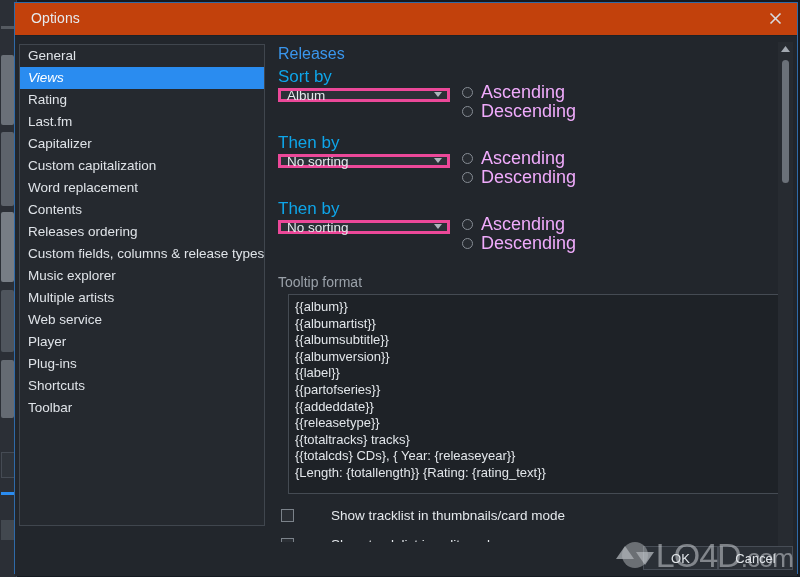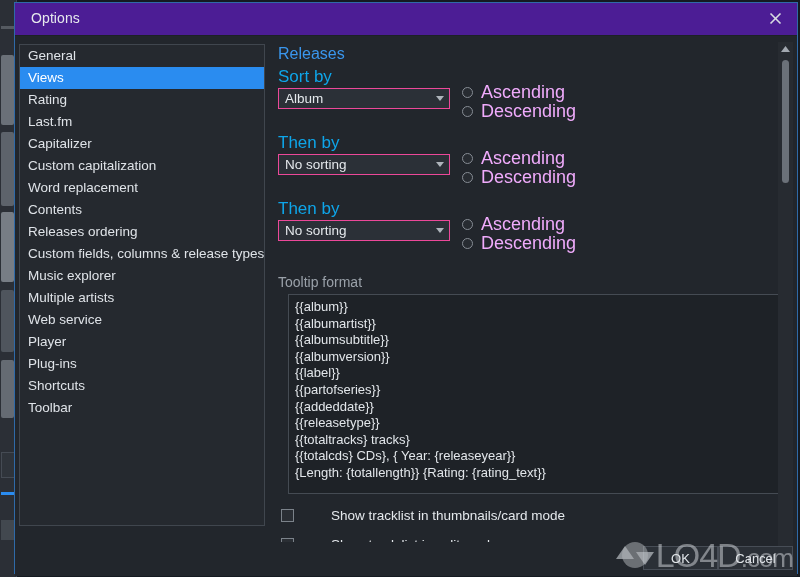--- a/index.html
+++ b/index.html
@@ -54,21 +54,21 @@
     width: 784px;
     height: 572px;
     background: #22262c;
     border: 1px solid #2f6aa8;
     box-sizing: border-box;
   }
 
   .titlebar {
     position: relative;
     height: 32px;
-    background: #4c1d95;
+    background: #c2410c;
     border-bottom: 1px solid #1d2127;
   }
   .title-text {
     position: absolute;
     left: 16px;
     top: 7px;
     font-size: 14px;
     color: #e6e9ed;
     letter-spacing: .1px;
   }
@@ -111,20 +111,21 @@
     line-height: 22px;
     padding-left: 8px;
     font-size: 13.5px;
     color: #dfe3e8;
     white-space: nowrap;
     cursor: default;
   }
   .nav-item.selected {
     background: #2a8cf0;
     color: #ffffff;
+    font-style: italic;
   }
 
   
   .content {
     position: absolute;
     left: 258px;
     top: 6px;
     width: 506px;
     height: 500px;
     overflow: hidden;
@@ -149,23 +150,23 @@
     position: relative;
     margin-left: 5px;
     height: 46px;
   }
 
   .combo {
     position: absolute;
     left: 0;
     top: 0;
     width: 172px;
-    height: 21px;
+    height: 14px;
     background: #2b3037;
-    border: 1px solid #ec4899;
+    border: 3px solid #ec4899;
     box-sizing: border-box;
     display: flex;
     align-items: center;
     cursor: pointer;
   }
   .combo .val {
     flex: 1;
     padding-left: 6px;
     font-size: 13.5px;
     color: #e4e8ec;

